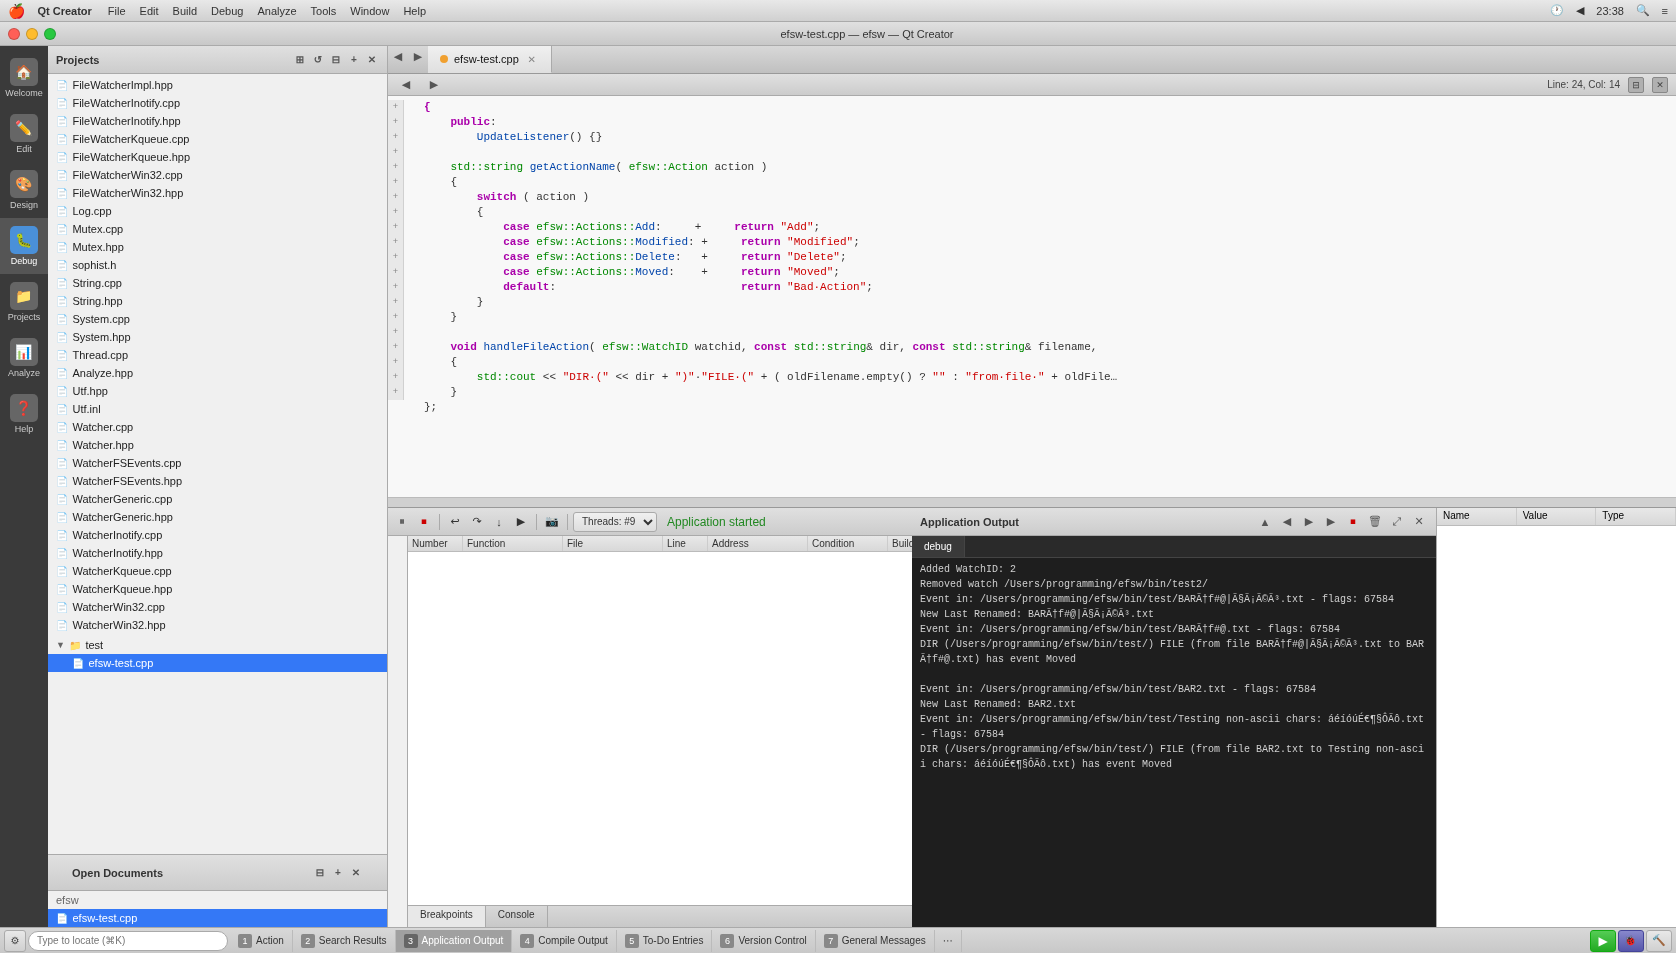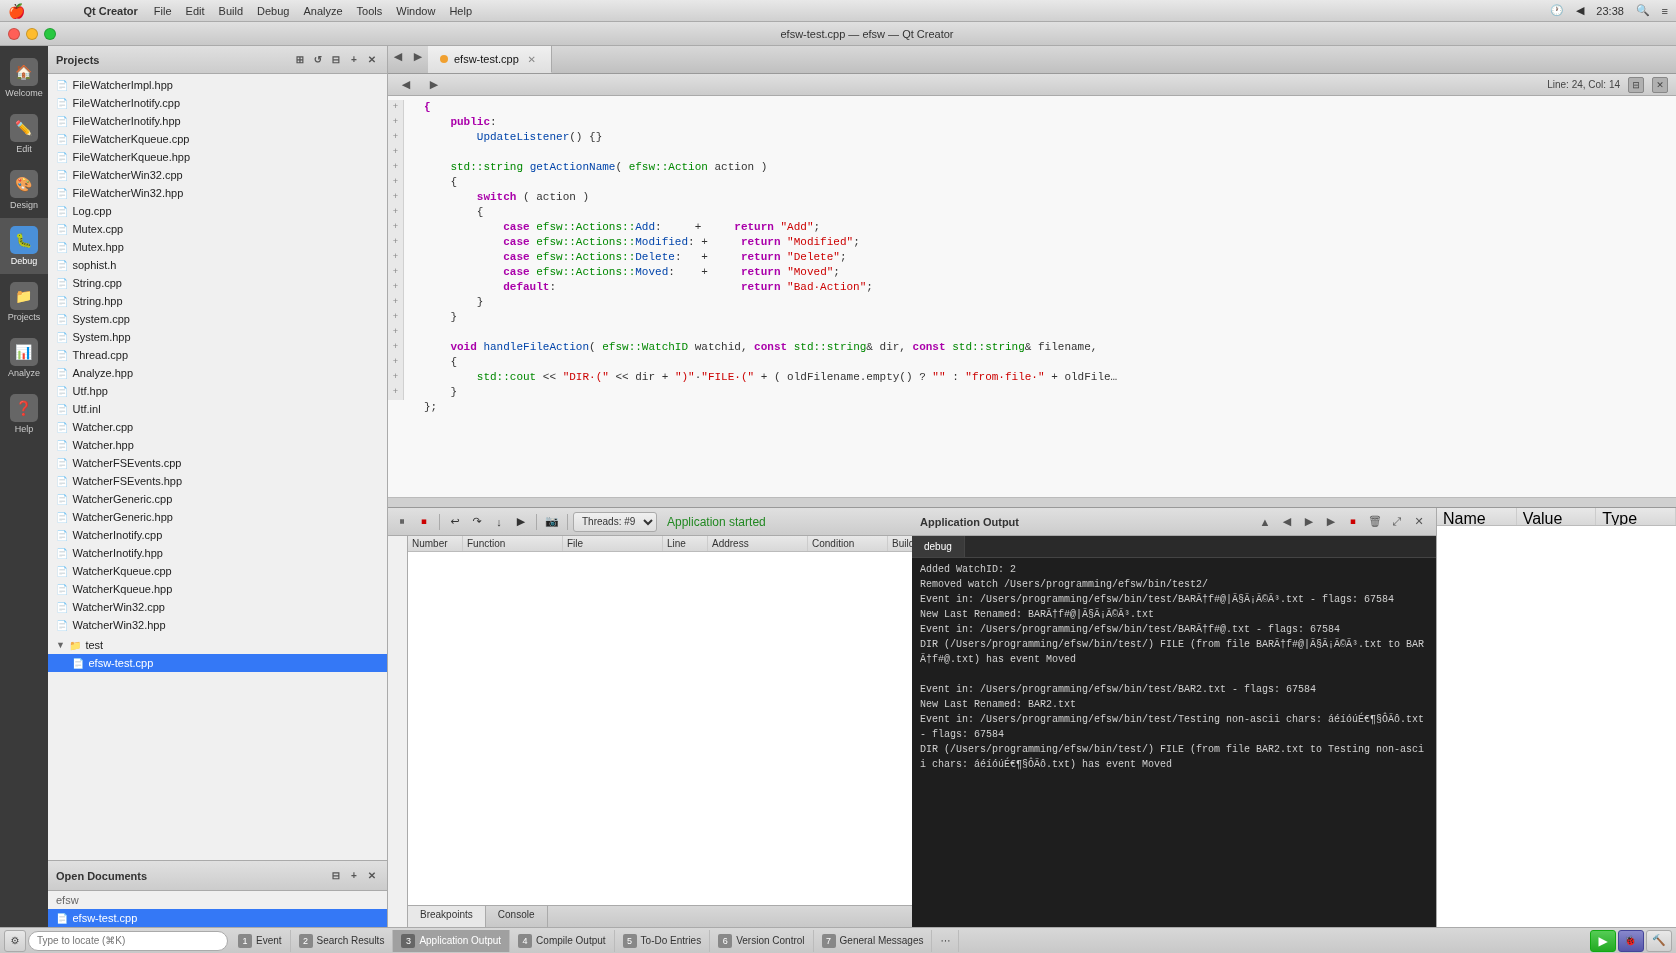--- a/index.html
+++ b/index.html
@@ -26,21 +26,20 @@
     }
     .menubar-apple {
       font-size: 14px;
       margin-right: 12px;
       color: #333;
     }
     .menubar-app {
       font-weight: bold;
       margin-right: 16px;
       color: #333;
-      margin-left: 46px;
     }
     .menubar-item {
       margin-right: 14px;
       color: #333;
       cursor: pointer;
     }
     .menubar-right {
       margin-left: auto;
       display: flex;
       align-items: center;
@@ -178,24 +177,24 @@
     .file-name { flex: 1; overflow: hidden; text-overflow: ellipsis; white-space: nowrap; }
     .folder-arrow { font-size: 9px; color: #666; }
 
     
     .open-docs {
       border-top: 1px solid #aaa;
       flex-shrink: 0;
     }
     .open-docs-header {
       background: linear-gradient(to bottom, #e0e0e0, #ccc);
-      height: 30px;
-      display: flex;
-      align-items: center;
-      padding: 0 8px;
+      height: 36px;
+      display: flex;
+      align-items: center;
+      padding: 0 24px;
       border-bottom: 1px solid #aaa;
       font-size: 11px;
       font-weight: bold;
       color: #333;
       gap: 4px;
     }
     .od-header-title { flex: 1; }
     .od-item {
       display: flex;
       align-items: center;
@@ -657,21 +656,21 @@
       border-left: 1px solid #aaa;
       background: #f0f0f0;
       flex-shrink: 0;
       display: flex;
       flex-direction: column;
     }
     .var-col-header {
       display: flex;
       background: linear-gradient(to bottom, #e8e8e8, #d8d8d8);
       border-bottom: 1px solid #bbb;
-      font-size: 16px;
+      font-size: 10px;
       height: 18px;
     }
     .var-col {
       padding: 2px 6px;
       border-right: 1px solid #ccc;
       flex: 1;
       overflow: hidden;
       text-overflow: ellipsis;
       white-space: nowrap;
     }
@@ -1130,21 +1129,21 @@
     </div>
   </div>
 </div>
 
 <div class="status-bar">
   <div class="status-btn">⚙</div>
   <input class="status-search" type="text" placeholder="Type to locate (⌘K)" style="">
   <div class="status-tabs">
     <div class="status-tab">
       <span class="status-tab-num">1</span>
-      <span>Event</span>
+      <span>Action</span>
     </div>
     <div class="status-tab">
       <span class="status-tab-num">2</span>
       <span>Search Results</span>
     </div>
     <div class="status-tab active">
       <span class="status-tab-num">3</span>
       <span>Application Output</span>
     </div>
     <div class="status-tab">

